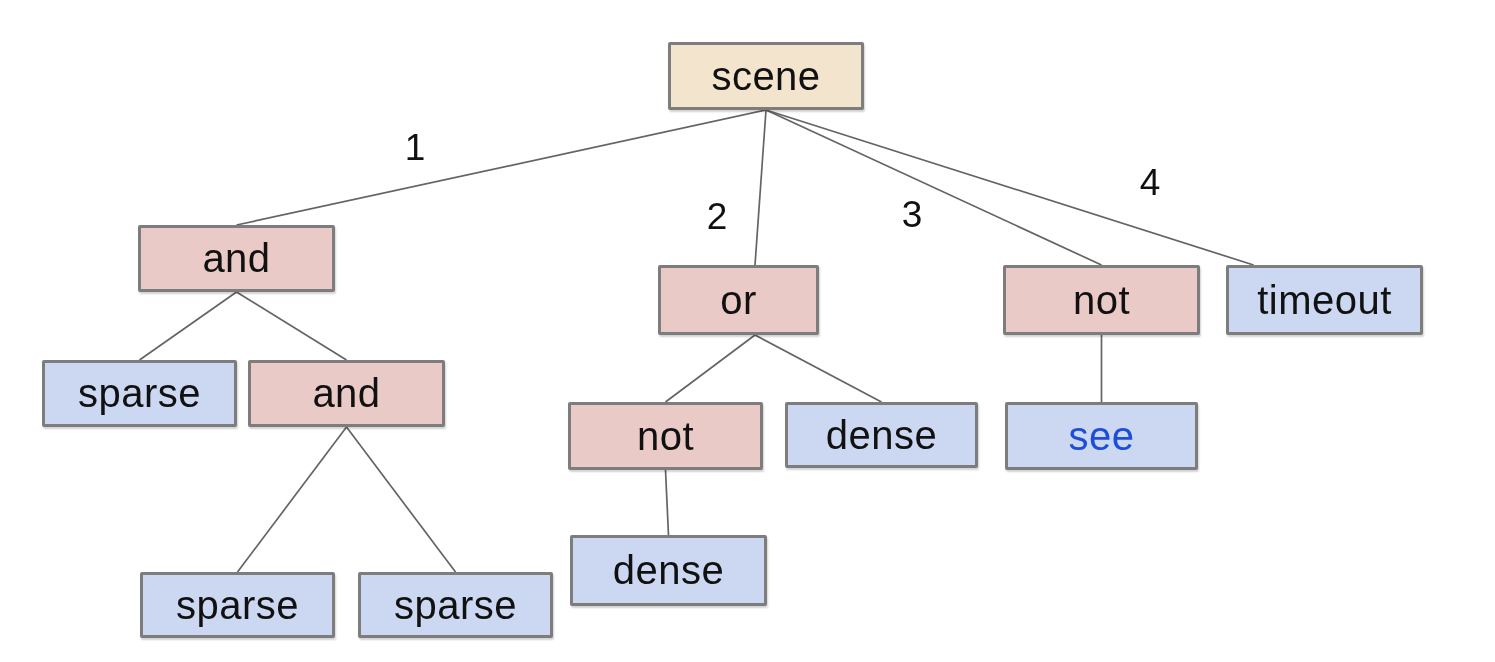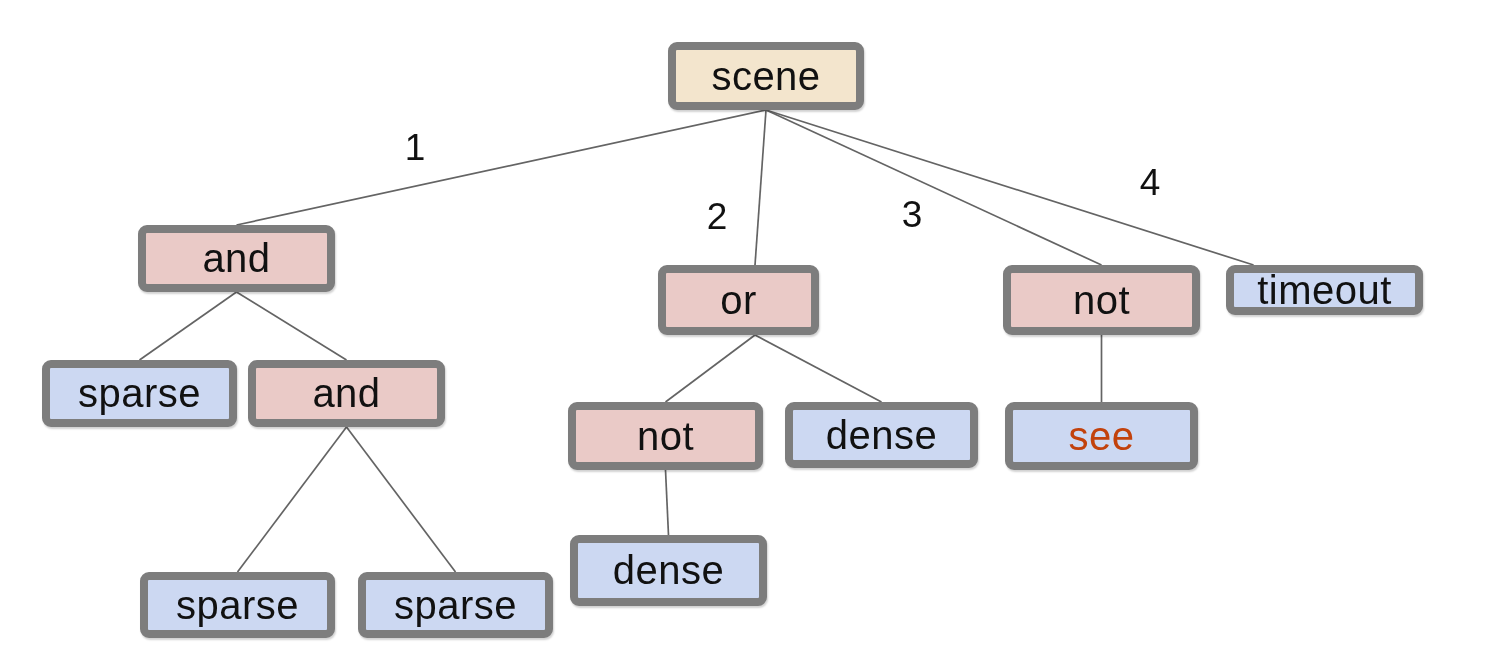--- a/index.html
+++ b/index.html
@@ -20,22 +20,22 @@
     left: 0;
     top: 0;
     z-index: 1;
   }
   .node {
     position: absolute;
     z-index: 2;
     display: flex;
     align-items: center;
     justify-content: center;
-    border: 8px solid #14b8a6;
-    border-radius: 9px;
+    border: 3px solid #14b8a6;
+    border-radius: 2px;
     box-sizing: border-box;
     font-size: 40px;
     color: #111111;
     letter-spacing: 0.5px;
     box-shadow: 1px 2px 2px rgba(0,0,0,0.18);
     white-space: nowrap;
   }
   .edge-label {
     position: absolute;
     z-index: 2;
@@ -60,26 +60,26 @@
       <line x1="755" y1="335" x2="665.5" y2="402" stroke="#646464" stroke-width="1.7"></line>
       <line x1="755" y1="335" x2="881.5" y2="402" stroke="#646464" stroke-width="1.7"></line>
       <line x1="665.5" y1="470" x2="668.5" y2="535" stroke="#646464" stroke-width="1.7"></line>
       <line x1="1101.5" y1="335" x2="1101.5" y2="402" stroke="#646464" stroke-width="1.7"></line>
     </svg>
 
 <div class="node node-root" style="left: 668px; top: 42px; width: 196px; height: 68px; background: rgb(243, 229, 205); border-color: rgb(125, 125, 125); color: rgb(17, 17, 17);">scene</div>
     <div class="node node-operator" style="left: 138px; top: 225px; width: 197px; height: 67px; background: rgb(234, 202, 199); border-color: rgb(125, 125, 125); color: rgb(17, 17, 17);">and</div>
     <div class="node node-operator" style="left: 658px; top: 265px; width: 161px; height: 70px; background: rgb(234, 202, 199); border-color: rgb(125, 125, 125); color: rgb(17, 17, 17);">or</div>
     <div class="node node-operator" style="left: 1003px; top: 265px; width: 197px; height: 70px; background: rgb(234, 202, 199); border-color: rgb(125, 125, 125); color: rgb(17, 17, 17);">not</div>
-    <div class="node node-leaf" style="left: 1226px; top: 265px; width: 197px; height: 50px; background: rgb(204, 216, 242); border-color: rgb(125, 125, 125); color: rgb(17, 17, 17);">timeout</div>
+    <div class="node node-leaf" style="left: 1226px; top: 265px; width: 197px; height: 70px; background: rgb(204, 216, 242); border-color: rgb(125, 125, 125); color: rgb(17, 17, 17);">timeout</div>
     <div class="node node-leaf" style="left: 42px; top: 360px; width: 195px; height: 67px; background: rgb(204, 216, 242); border-color: rgb(125, 125, 125); color: rgb(17, 17, 17);">sparse</div>
     <div class="node node-operator" style="left: 248px; top: 360px; width: 197px; height: 67px; background: rgb(234, 202, 199); border-color: rgb(125, 125, 125); color: rgb(17, 17, 17);">and</div>
     <div class="node node-operator" style="left: 568px; top: 402px; width: 195px; height: 68px; background: rgb(234, 202, 199); border-color: rgb(125, 125, 125); color: rgb(17, 17, 17);">not</div>
     <div class="node node-leaf" style="left: 785px; top: 402px; width: 193px; height: 66px; background: rgb(204, 216, 242); border-color: rgb(125, 125, 125); color: rgb(17, 17, 17);">dense</div>
-    <div class="node node-leaf" style="left: 1005px; top: 402px; width: 193px; height: 68px; background: rgb(204, 216, 242); border-color: rgb(125, 125, 125); color: #c2410c;">see</div>
+    <div class="node node-leaf" style="left: 1005px; top: 402px; width: 193px; height: 68px; background: rgb(204, 216, 242); border-color: rgb(125, 125, 125); color: #1d4ed8;">see</div>
     <div class="node node-leaf" style="left: 140px; top: 572px; width: 195px; height: 66px; background: rgb(204, 216, 242); border-color: rgb(125, 125, 125); color: rgb(17, 17, 17);">sparse</div>
     <div class="node node-leaf" style="left: 358px; top: 572px; width: 195px; height: 66px; background: rgb(204, 216, 242); border-color: rgb(125, 125, 125); color: rgb(17, 17, 17);">sparse</div>
     <div class="node node-leaf" style="left: 570px; top: 535px; width: 197px; height: 71px; background: rgb(204, 216, 242); border-color: rgb(125, 125, 125); color: rgb(17, 17, 17);">dense</div>
     <div class="edge-label" style="left: 415px; top: 148px; color: rgb(17, 17, 17);">1</div>
     <div class="edge-label" style="left: 717px; top: 217px; color: rgb(17, 17, 17);">2</div>
     <div class="edge-label" style="left: 912px; top: 215px; color: rgb(17, 17, 17);">3</div>
     <div class="edge-label" style="left: 1150px; top: 183px; color: rgb(17, 17, 17);">4</div>
   </div>
 
 </body></html>

